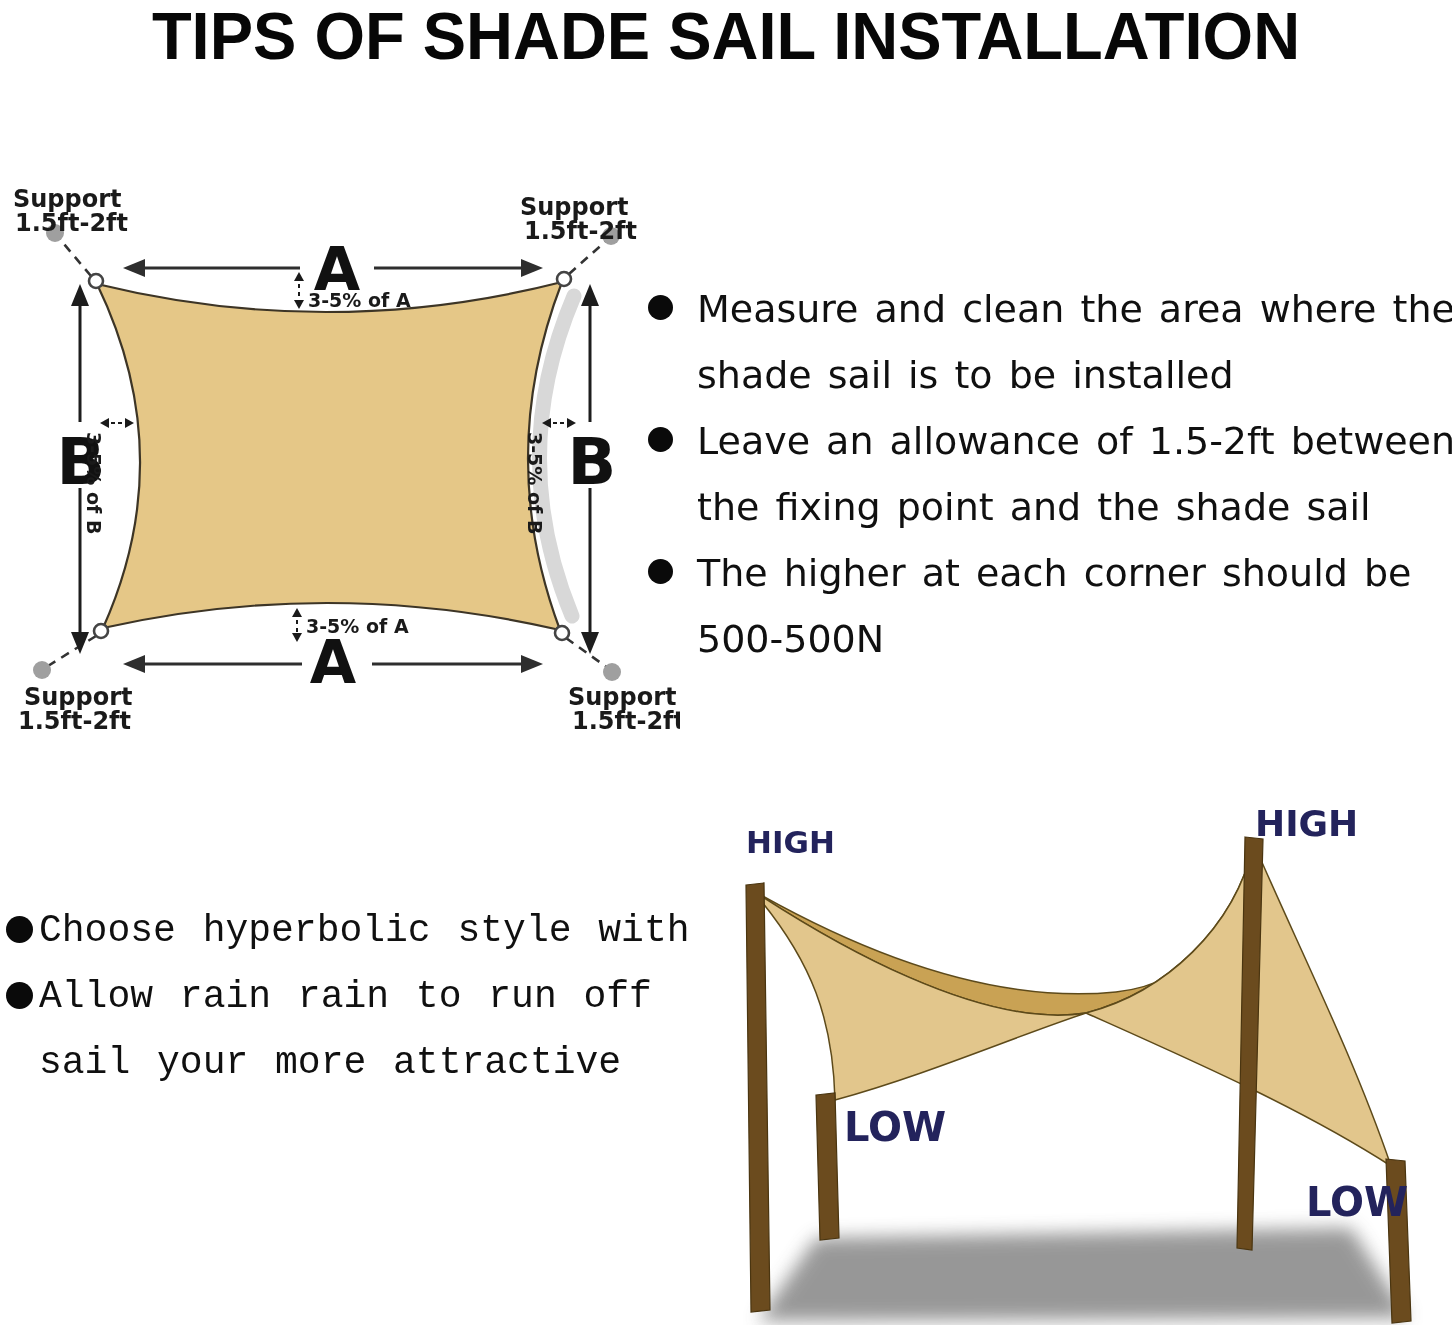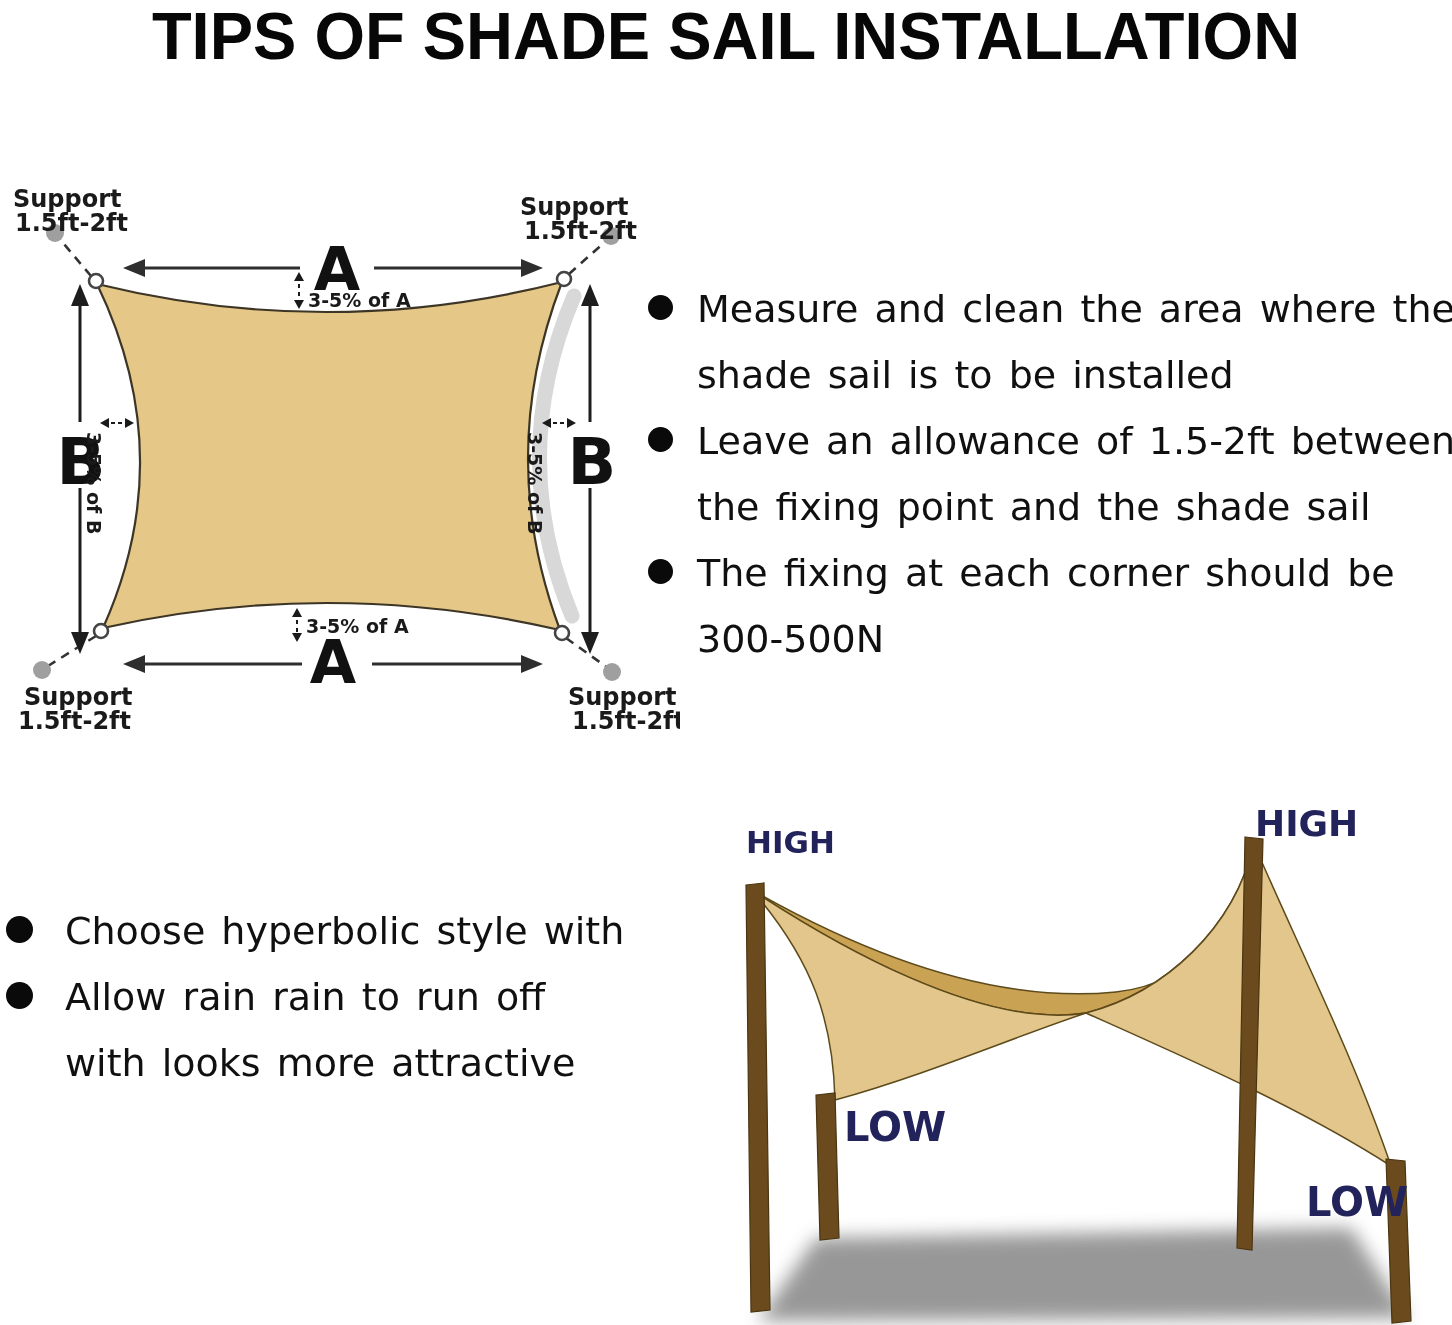--- a/index.html
+++ b/index.html
@@ -19,21 +19,21 @@
   .bullets{position:absolute;}
   .bullets.right-col{left:648px;top:276px;}
   .bullets.left-col{left:6px;top:898px;}
   .bullet-item{display:flex;align-items:flex-start;}
   .dot{
     flex:0 0 auto;width:25px;height:25px;border-radius:50%;
     background:#0a0a0a;margin-top:19px;
   }
   .left-col .dot{width:27px;height:27px;margin-top:18px;}
   .lines{margin-left:24px;}
-  .left-col .lines{margin-left:32px;}
+  .left-col .lines{margin-left:6px;font-family:Liberation Mono, monospace;}
   .line{
     font-size:38px;line-height:66px;white-space:nowrap;
     word-spacing:4px;color:#101010;
   }
   svg text{font-family:"DejaVu Sans",sans-serif;}
   .meas-label{font-size:19px;font-weight:600;fill:#1a1a1a;}
   .big-letter{font-size:60px;font-weight:700;fill:#111111;}
   .big-letter-b{font-size:64px;font-weight:700;fill:#111111;}
   .support-label{font-size:24px;font-weight:600;fill:#1a1a1a;}
   .hl-label{font-weight:600;}
@@ -155,38 +155,38 @@
   <div class="bullet-item">
     <span class="dot"></span>
     <div class="lines">
       <div class="line">Leave an allowance of 1.5-2ft between</div>
       <div class="line">the fixing point and the shade sail</div>
     </div>
   </div>
   <div class="bullet-item">
     <span class="dot"></span>
     <div class="lines">
-      <div class="line">The fixing at each corner should be</div>
-      <div class="line">300-500N</div>
+      <div class="line">The higher at each corner should be</div>
+      <div class="line">500-500N</div>
     </div>
   </div>
 </div>
 
 <div class="bullets left-col">
   <div class="bullet-item">
     <span class="dot"></span>
     <div class="lines">
       <div class="line">Choose hyperbolic style with</div>
     </div>
   </div>
   <div class="bullet-item">
     <span class="dot"></span>
     <div class="lines">
       <div class="line">Allow rain rain to run off</div>
-      <div class="line">with looks more attractive</div>
+      <div class="line">sail your more attractive</div>
     </div>
   </div>
 </div>
 
 <svg class="illu-svg" width="806" height="545" viewBox="0 0 806 545">
   <defs>
     <filter id="softblur" x="-30%" y="-30%" width="160%" height="160%">
       <feGaussianBlur stdDeviation="9"></feGaussianBlur>
     </filter>
   </defs>

